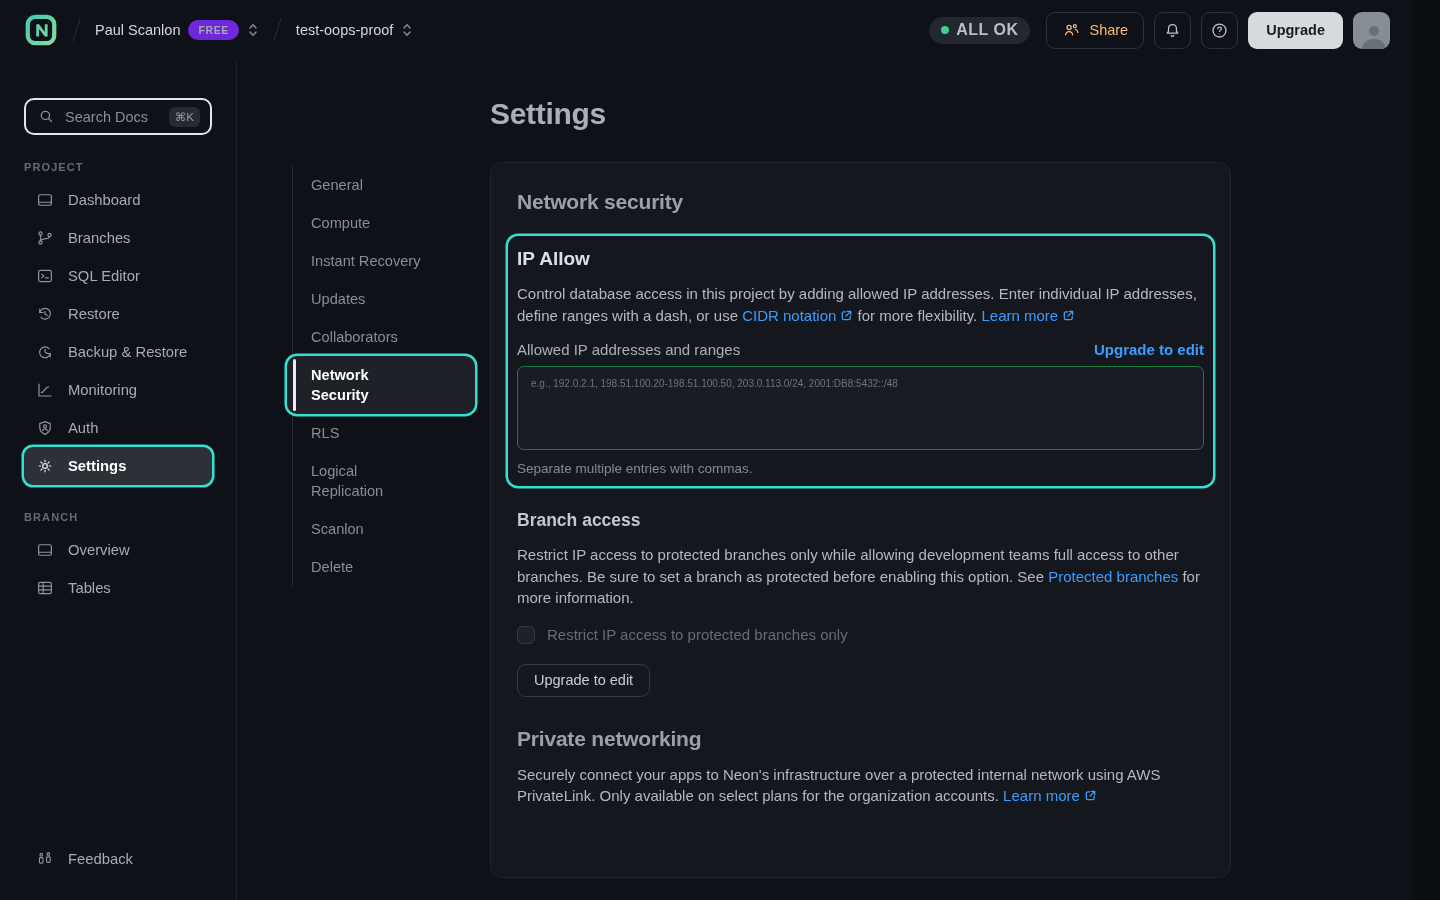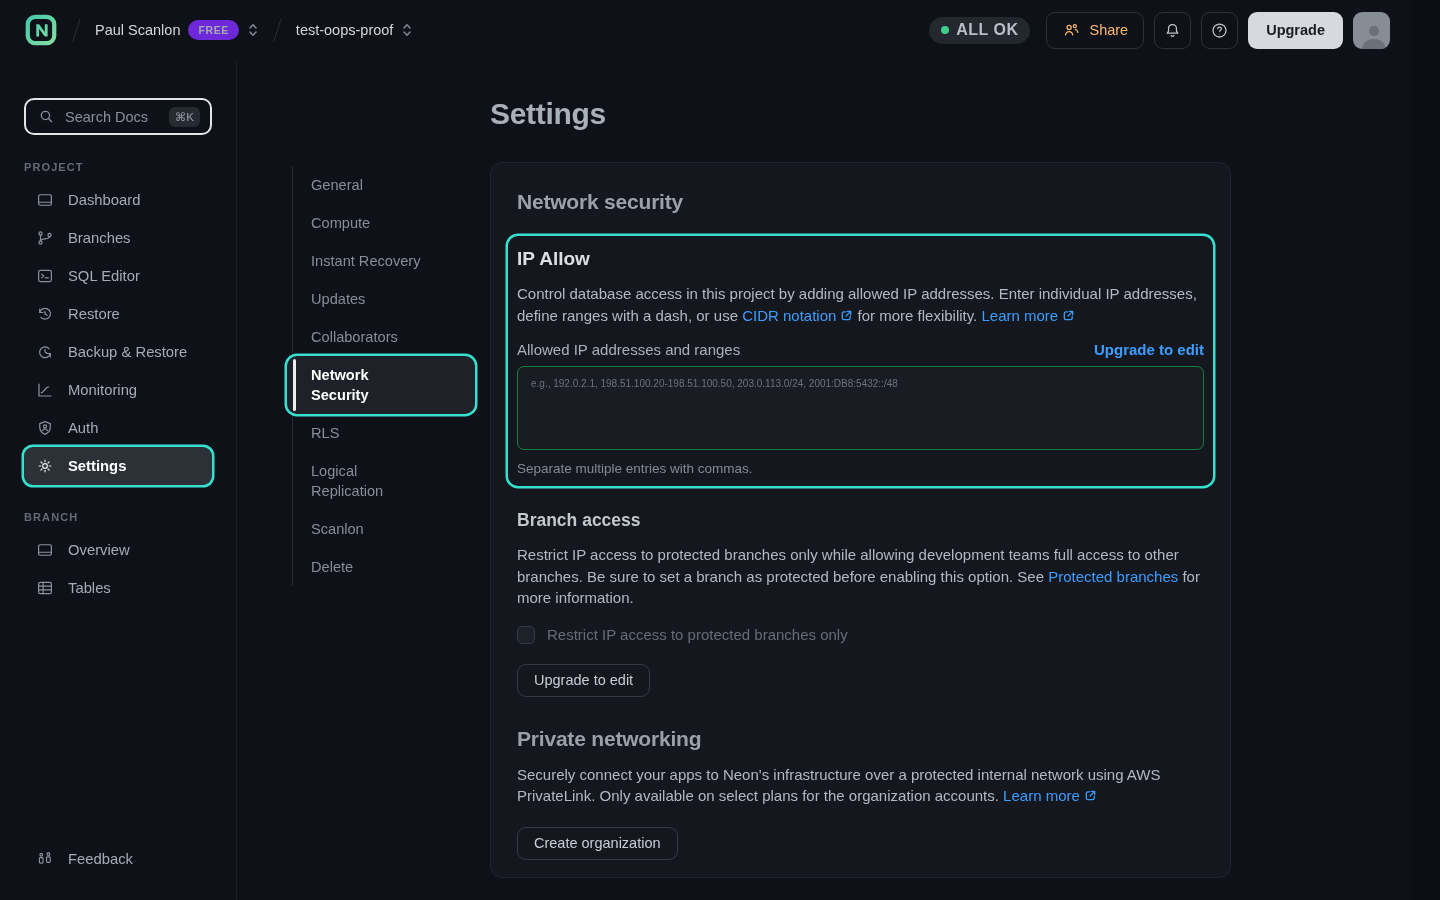--- a/index.html
+++ b/index.html
@@ -289,16 +289,15 @@
       <span class="check-label">Restrict IP access to protected branches only</span>
     </div>
     <button class="btn-outline2">Upgrade to edit</button>
 
     <h2 class="spaced">Private networking</h2>
     <p><span>Securely connect your apps to Neon's infrastructure over a protected internal network using AWS PrivateLink. Only available on select plans for the organization accounts. </span><a class="link"><span>Learn more</span><svg width="13" height="13" viewBox="0 0 14 14" fill="none" stroke="currentColor" stroke-width="1.4" stroke-linecap="round" stroke-linejoin="round">
             <path d="M6 3H4.2A1.7 1.7 0 0 0 2.5 4.7v5.1a1.7 1.7 0 0 0 1.7 1.7h5.1A1.7 1.7 0 0 0 11 9.8V8"></path>
             <path d="M7.8 2.5h3.7v3.7"></path>
             <path d="M11.2 2.8L6.5 7.5"></path>
           </svg></a></p>
-    <button class="btn-outline2">Create organization</button>
   </section>
 
 </div>
 
 </body></html>

